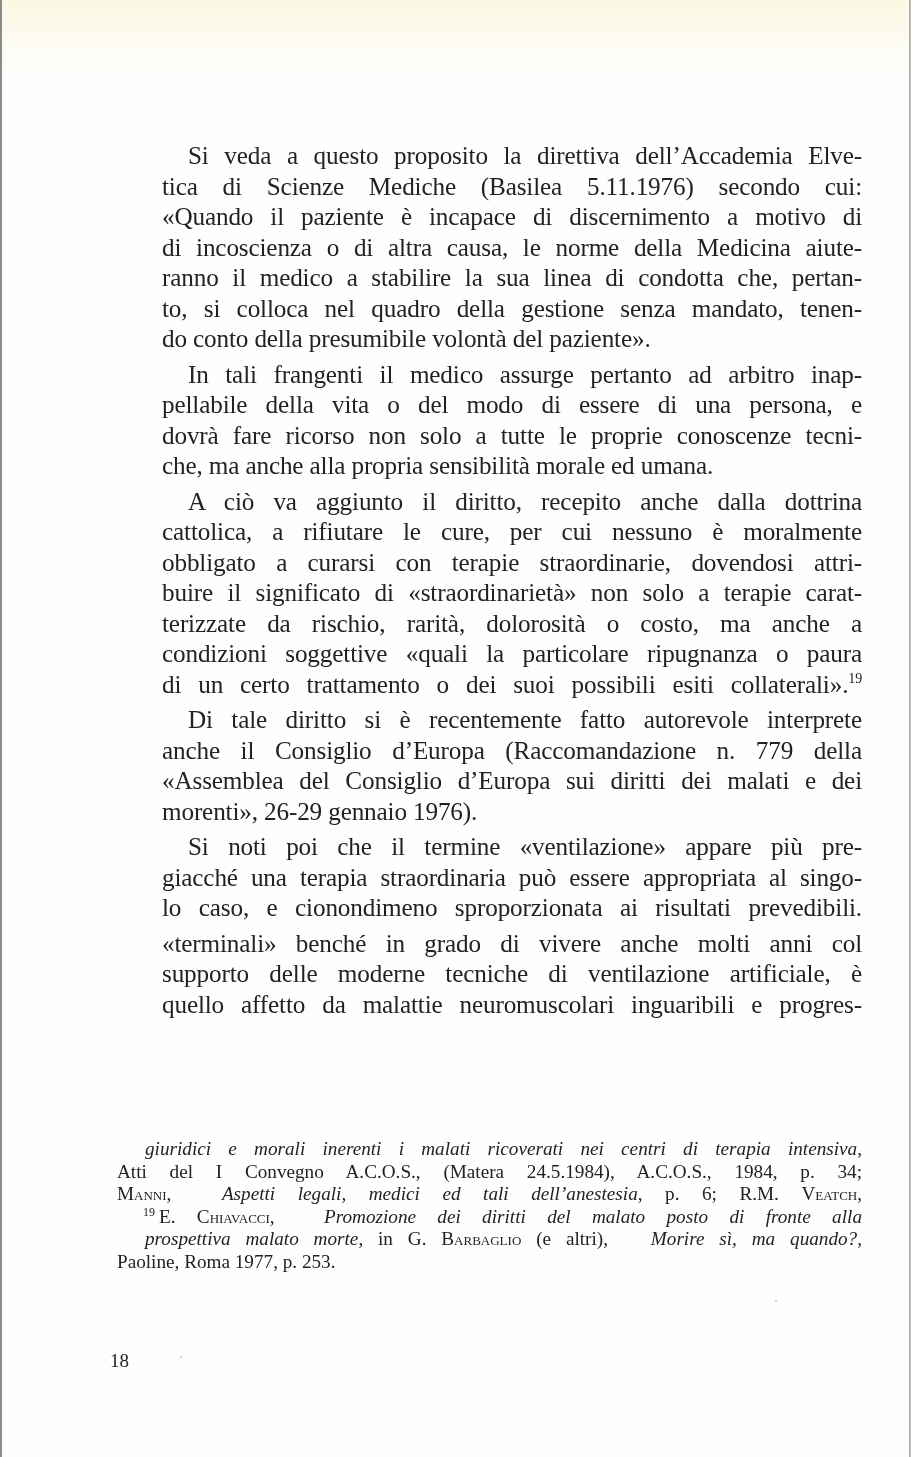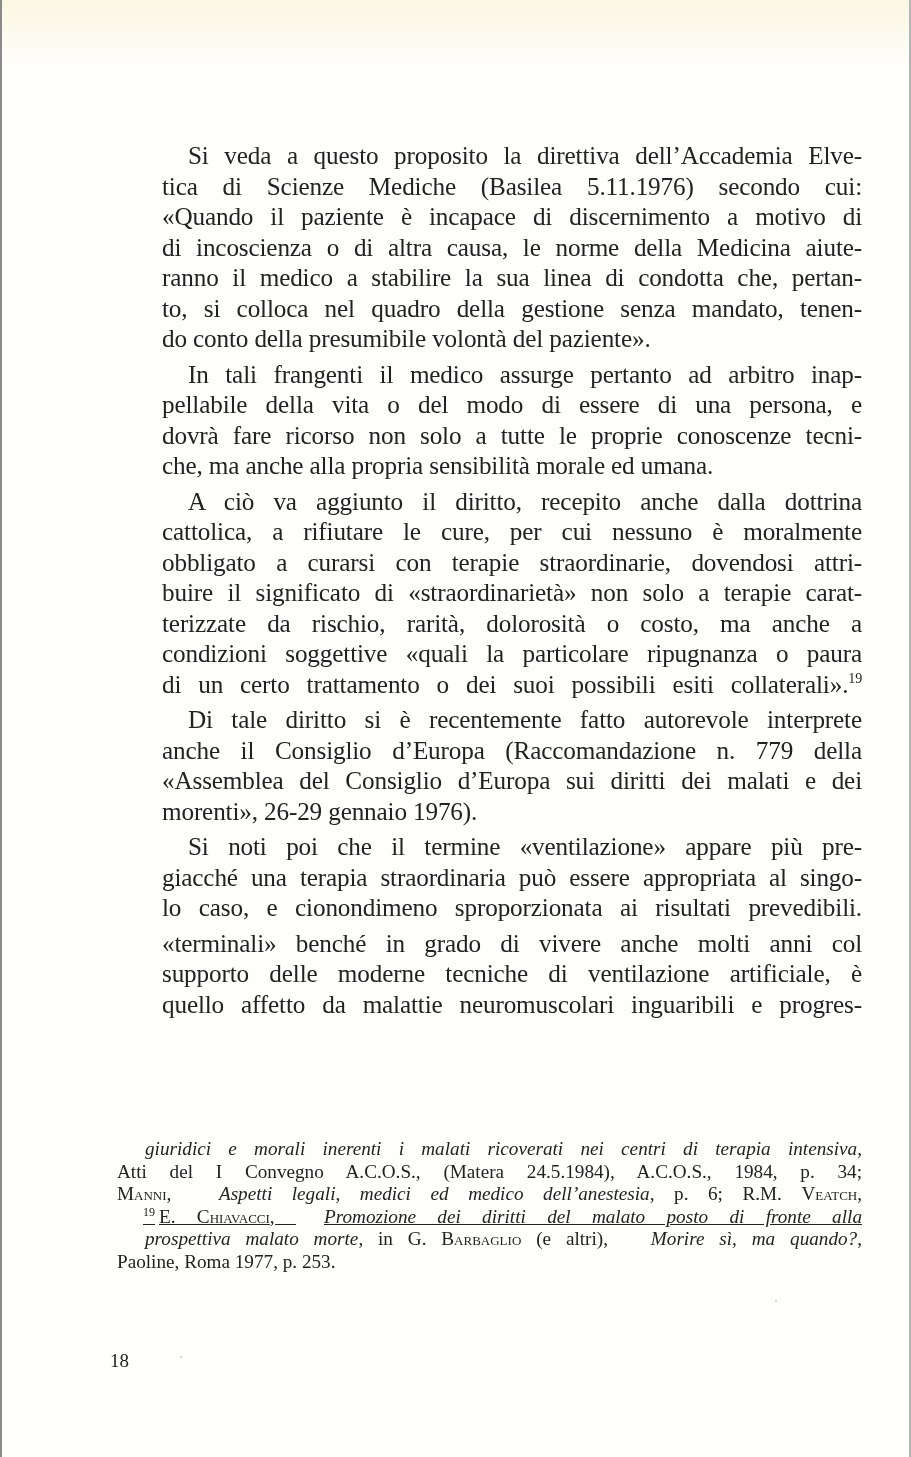--- a/index.html
+++ b/index.html
@@ -22,21 +22,21 @@
   .body-text .line { display: block; text-align: justify; text-align-last: justify; white-space: nowrap; }
   .body-text .line.last { text-align-last: left; }
   .para { margin-bottom: 5px; }
   .sup { font-size: 14px; vertical-align: 10px; line-height: 0; }
   .footnotes {
     position: absolute; left: 117px; top: 1138px; width: 745px;
     font-size: 19.2px; line-height: 22.6px;
   }
   .footnotes .line { display: block; text-align: justify; text-align-last: justify; white-space: nowrap; }
   .footnotes .line.last { text-align-last: left; }
-  .footnotes .fn-indent { padding-left: 26px; text-decoration: underline; }
+  .footnotes .fn-indent { padding-left: 26px; }
   .it { font-style: italic; margin-left: 28px; }
   .sc { font-variant: small-caps; }
   .fnsup { font-size: 12px; vertical-align: 7px; line-height: 0; margin-right: 4px; }
   .page-number { position: absolute; left: 110px; top: 1350px; font-size: 19px; }
   .speck { position: absolute; width: 2px; height: 2px; background: #c8c8c8; border-radius: 1px; }
 </style>
 </head>
 <body>
 
 <div class="top-tint"></div>
@@ -89,21 +89,21 @@
     <span class="line">«terminali» benché in grado di vivere anche molti anni col</span>
     <span class="line">supporto delle moderne tecniche di ventilazione artificiale, è</span>
     <span class="line">quello affetto da malattie neuromuscolari inguaribili e progres-</span>
   </div>
 </div>
 
 <div class="footnotes">
   <div>
     <span class="line it">giuridici e morali inerenti i malati ricoverati nei centri di terapia intensiva,</span>
     <span class="line">Atti del I Convegno A.C.O.S., (Matera 24.5.1984), A.C.O.S., 1984, p. 34;</span>
-    <span class="line"><span class="sc">Manni</span><span>, </span><span class="it">Aspetti legali, medici ed medico dell’anestesia</span><span>, p. 6; R.M. </span><span class="sc">Veatch</span><span>,</span></span>
+    <span class="line"><span class="sc">Manni</span><span>, </span><span class="it">Aspetti legali, medici ed tali dell’anestesia</span><span>, p. 6; R.M. </span><span class="sc">Veatch</span><span>,</span></span>
   </div>
   <div>
     <span class="line fn-indent"><span class="fnsup">19</span><span class="sc">E. Chiavacci</span><span>, </span><span class="it">Promozione dei diritti del malato posto di fronte alla</span></span>
     <span class="line"><span class="it">prospettiva malato morte</span><span>, in G. </span><span class="sc">Barbaglio</span><span> (e altri), </span><span class="it">Morire sì, ma quando?</span><span>,</span></span>
     <span class="line last">Paoline, Roma 1977, p. 253.</span>
   </div>
 </div>
 
 <div class="page-number">18</div>
 

